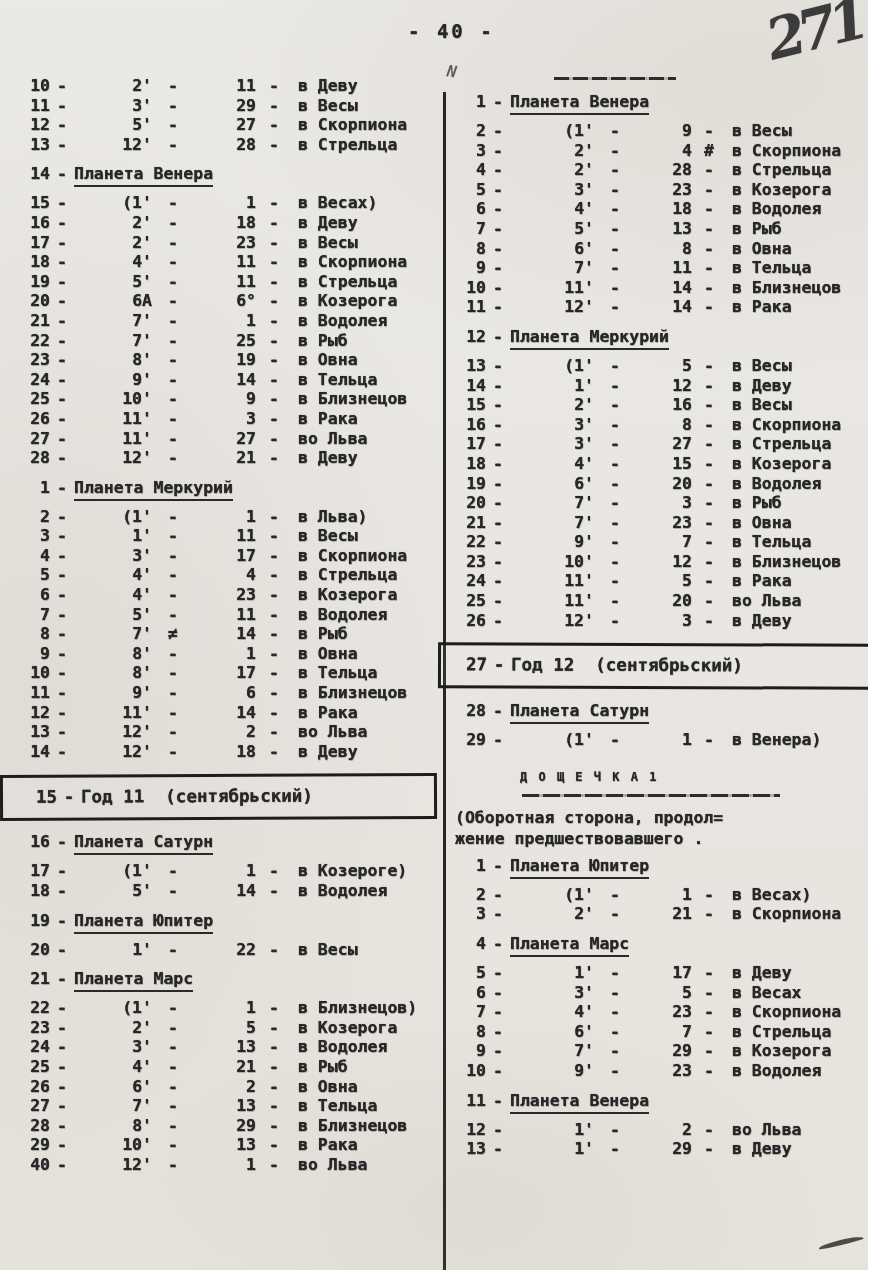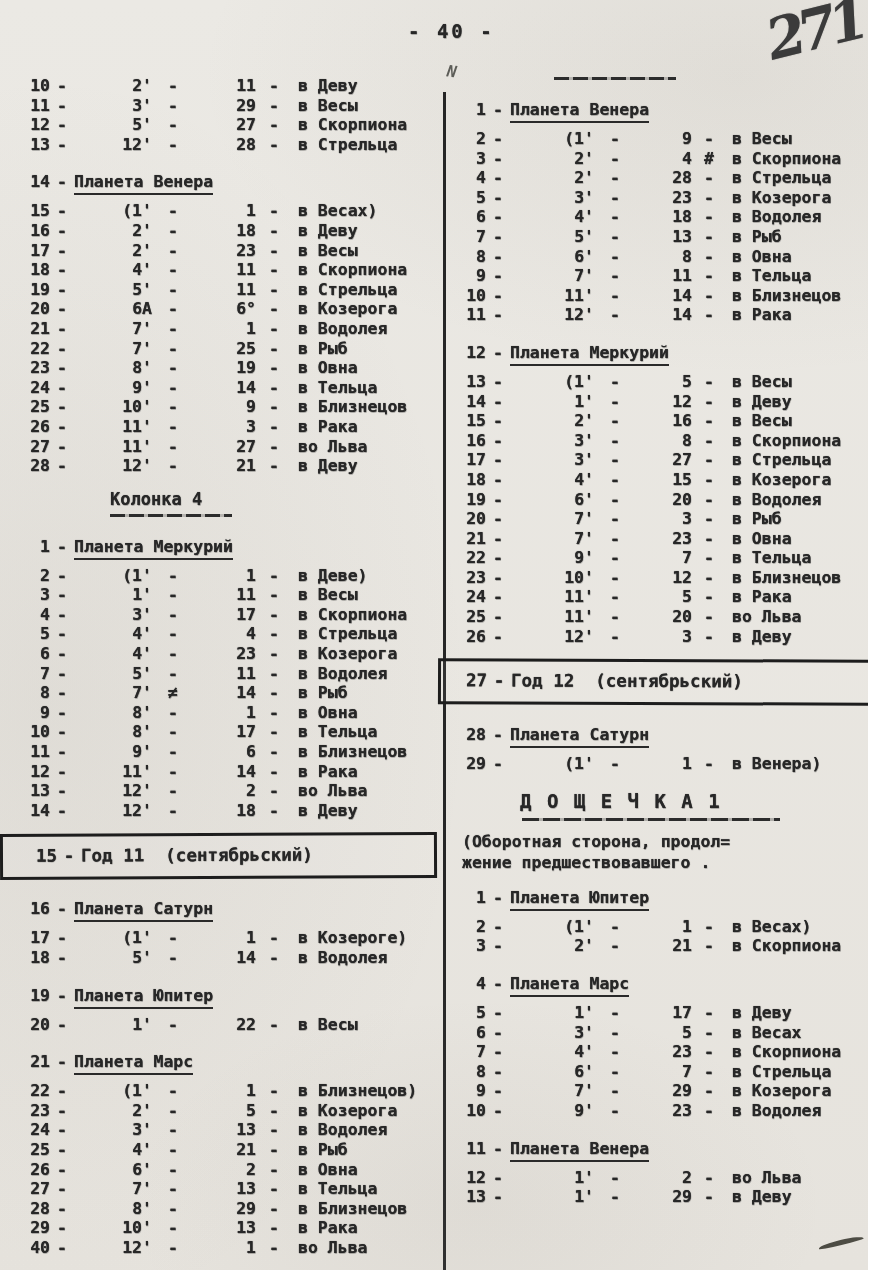--- a/index.html
+++ b/index.html
@@ -44,38 +44,38 @@
   }
   .col-left .row,.col-left .section,.col-left .boxed{ grid-template-columns:44px 24px 78px 42px 62px 36px auto; }
   .col-right .row,.col-right .section,.col-right .boxed{ grid-template-columns:36px 24px 84px 42px 56px 34px auto; }
   .c{ white-space:pre; }
   .num,.min,.val{ text-align:right; }
   .d{ text-align:center; }
   .sign{ padding-left:6px; }
   .block-rows{ margin:0 0 9px; }
 
   .section{ margin:5px 0 6px; line-height:21px; }
-  .section .title{ grid-column:3 / -1;margin-top:8px; }
+  .section .title{ grid-column:3 / -1; }
   .section .title span{ display:inline-block; border-bottom:2.5px solid #2a2a2a; padding-bottom:1px; }
 
   .colheader{ margin:13px 0 11px; padding-left:104px; line-height:21px; font-size:17px; }
   .colheader .u{ height:3px; width:122px; margin-top:4px;
      background:repeating-linear-gradient(90deg,#2c2c2c 0 15px, rgba(44,44,44,.25) 15px 19px); }
 
   .boxed{ border:3.5px solid #1d1d1d; padding:8px 10px 10px; margin:13px 0 11px;
      font-size:17.5px; line-height:22px; background:rgba(255,255,255,.06); }
   .col-left .boxed{ margin-left:-6px; width:calc(100% - 21px); transform:rotate(-.25deg); }
   .col-right .boxed{ margin-left:-12px; width:calc(100% - 9px); transform:rotate(.2deg); }
   .boxed .btext{ grid-column:3 / -1; white-space:pre; }
 
-  .heading{ margin:16px 0 8px; padding-left:70px; font-size:19px; line-height:22px; letter-spacing:2px; }
+  .heading{ margin:16px 0 8px; padding-left:70px; font-size:12px; line-height:22px; letter-spacing:2px; }
   .heading .u{ height:3px; width:258px; margin-top:6px; margin-left:2px;
      background:repeating-linear-gradient(90deg,#2c2c2c 0 17px, rgba(44,44,44,.3) 17px 21px); }
 
-  .note{ margin:10px 8px 6px; padding-left:4px; font-size:16.5px; line-height:21px; white-space:pre; }
+  .note{ margin:10px 1px 6px; padding-left:4px; font-size:16.5px; line-height:21px; white-space:pre; }
 </style>
 </head>
 <body>
 
 <div class="page">
   <div class="page-number typew">- 40 -</div>
   <div class="handwritten">271</div>
   <div class="mark-n">N</div>
   <div class="divider"></div>
   <div class="col col-left" id="col-left">
@@ -243,38 +243,34 @@
         <div class="row typew">
           <span class="c num">28</span>
           <span class="c d">-</span>
           <span class="c min">12'</span>
           <span class="c d">-</span>
           <span class="c val">21</span>
           <span class="c d">-</span>
           <span class="c sign">в Деву</span>
         </div>
       </div>
-      <div class="colheader typew">
-        <div>Колонка 4</div>
-        <div class="u"></div>
-      </div>
       <div class="section typew">
         <span class="c num">1</span>
         <span class="c d">-</span>
         <span class="title"><span>Планета Меркурий</span></span>
       </div>
       <div class="block-rows">
         <div class="row typew">
           <span class="c num">2</span>
           <span class="c d">-</span>
           <span class="c min">(1'</span>
           <span class="c d">-</span>
           <span class="c val">1</span>
           <span class="c d">-</span>
-          <span class="c sign">в Деве)</span>
+          <span class="c sign">в Льва)</span>
         </div>
         <div class="row typew">
           <span class="c num">3</span>
           <span class="c d">-</span>
           <span class="c min">1'</span>
           <span class="c d">-</span>
           <span class="c val">11</span>
           <span class="c d">-</span>
           <span class="c sign">в Весы</span>
         </div>

